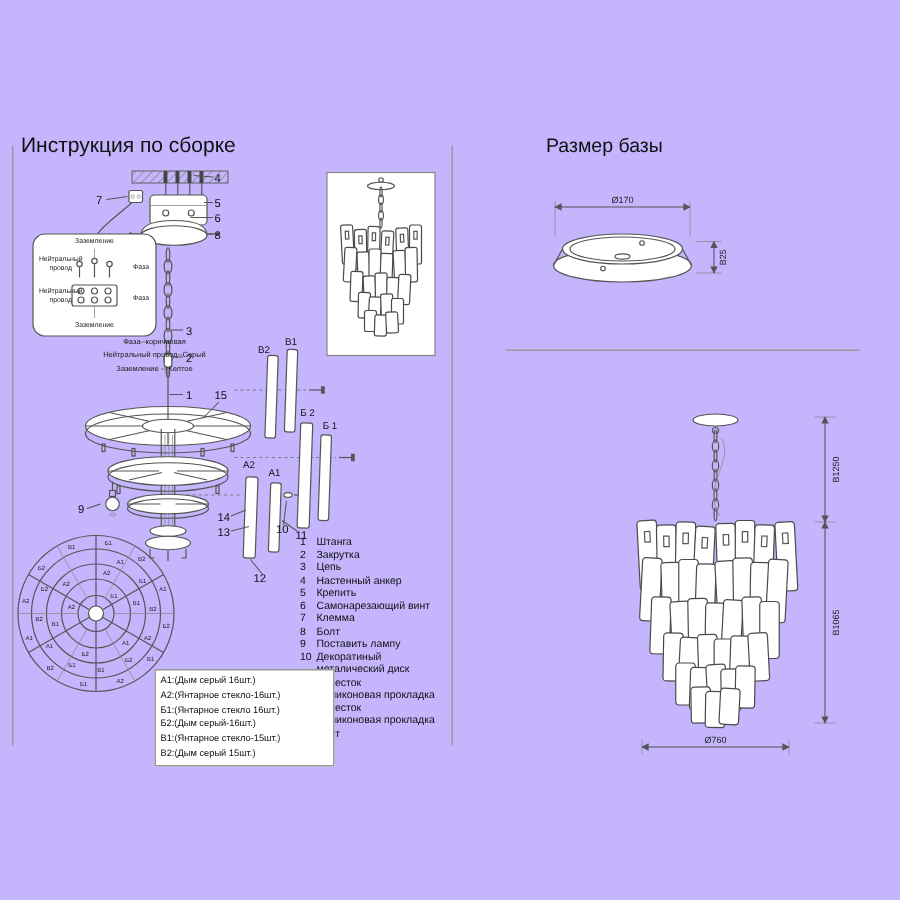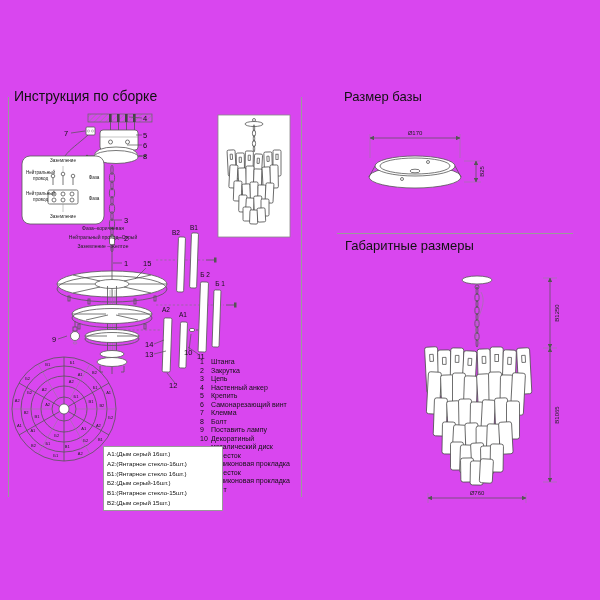--- a/index.html
+++ b/index.html
@@ -1,16 +1,16 @@
 <!DOCTYPE html>
 <html><head>
 <meta charset="utf-8">
 <style>
   html,body{margin:0;padding:0;background:#fff;}
-  #page{position:relative;width:600px;height:600px;background:#d946ef;overflow:hidden;
+  #page{position:relative;width:600px;height:600px;background:#c4b5fd;overflow:hidden;
         font-family:"Liberation Sans",sans-serif;color:#1a1a1a;}
   .vline{position:absolute;width:1px;background:#9a9a9a;}
   .hline{position:absolute;height:1px;background:#9a9a9a;}
   .t-main{position:absolute;font-size:14px;color:#111;}
   .t-sec{position:absolute;font-size:13px;color:#111;}
   .coding{position:absolute;font-size:15px;color:#222;}
   .parts{position:absolute;left:200px;top:358px;width:102px;font-size:7px;line-height:1.22;color:#111;}
   .prow{display:flex;}
   .pnum{flex:0 0 11px;}
   .pname{flex:1;white-space:pre-line;}
@@ -479,21 +479,21 @@
 
   <div class="legend">
     <div>А1:(Дым серый 16шт.)</div>
     <div>А2:(Янтарное стекло-16шт.)</div>
     <div>Б1:(Янтарное стекло 16шт.)</div>
     <div>Б2:(Дым серый-16шт.)</div>
     <div>В1:(Янтарное стекло-15шт.)</div>
     <div>В2:(Дым серый 15шт.)</div>
   </div>
 
-  <div class="t-sec" style="left:344px;top:89px;">Размер базы</div>
+  <div class="t-sec" style="left:364px;top:89px;">Размер базы</div>
 
   <svg style="left:340px;top:122px;" width="170" height="90" viewBox="0 0 170 90">
     <defs>
       <marker id="ar1" viewBox="0 0 10 10" refX="9" refY="5" markerWidth="7" markerHeight="7" orient="auto-start-reverse">
         <path d="M0,0L10,5L0,10z" fill="#555"></path>
       </marker>
     </defs>
     <g>
       <line class="lt" x1="30" y1="12" x2="30" y2="36"></line>
       <line class="lt" x1="120" y1="12" x2="120" y2="36"></line>
@@ -511,21 +511,20 @@
     </g>
     <g>
       <line class="lt" x1="124" y1="39" x2="141" y2="39"></line>
       <line class="lt" x1="124" y1="60" x2="141" y2="60"></line>
       <line x1="136" y1="39" x2="136" y2="60" stroke="#555" stroke-width=".7" marker-start="url(#ar1)" marker-end="url(#ar1)"></line>
       <text class="dim" transform="translate(144,49.5) rotate(-90)">B25</text>
     </g>
   </svg>
 
   <div class="hline" style="left:337px;top:233px;width:236px;"></div>
-  <div class="t-sec" style="left:345px;top:238px;">Габаритные размеры</div>
 
   <svg style="left:340px;top:252px;" width="260" height="256" viewBox="0 0 260 256">
     <defs>
       <marker id="ar2" viewBox="0 0 10 10" refX="9" refY="5" markerWidth="7" markerHeight="7" orient="auto-start-reverse">
         <path d="M0,0L10,5L0,10z" fill="#555"></path>
       </marker>
     </defs>
     <g>
       <ellipse class="fw" cx="137" cy="28" rx="15" ry="4"></ellipse>
       <circle class="ln" cx="137" cy="35" r="2"></circle>

